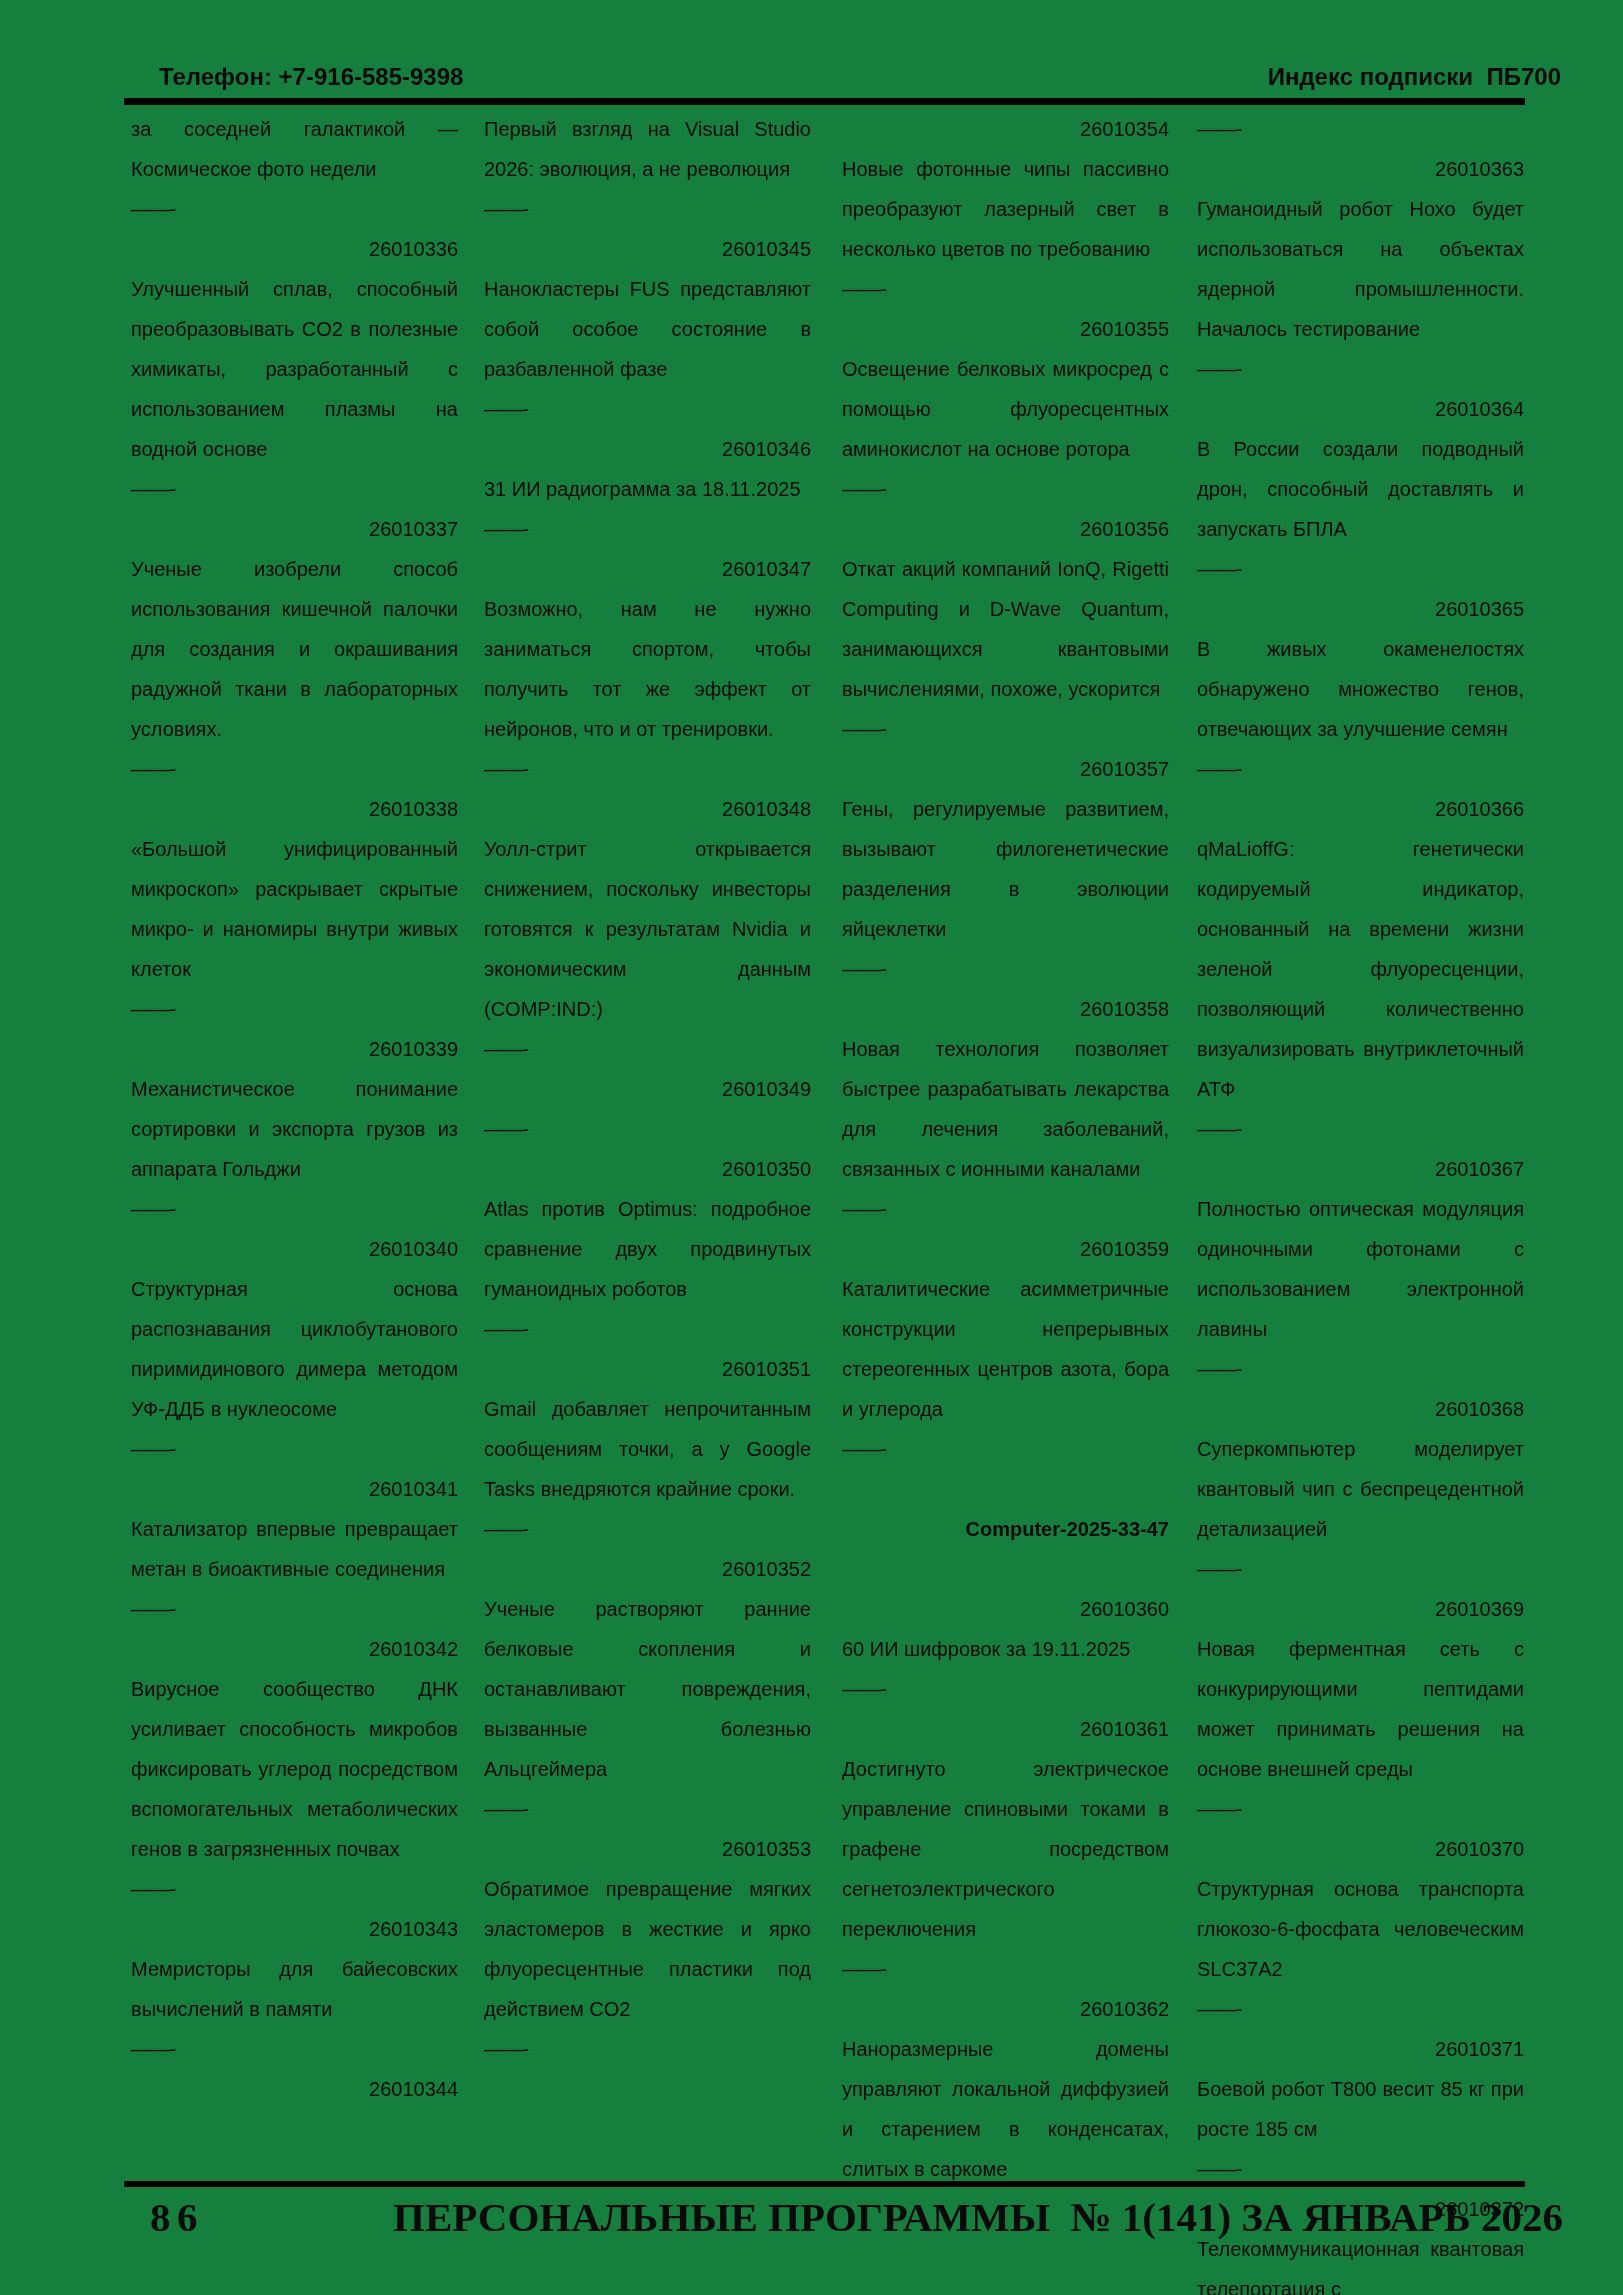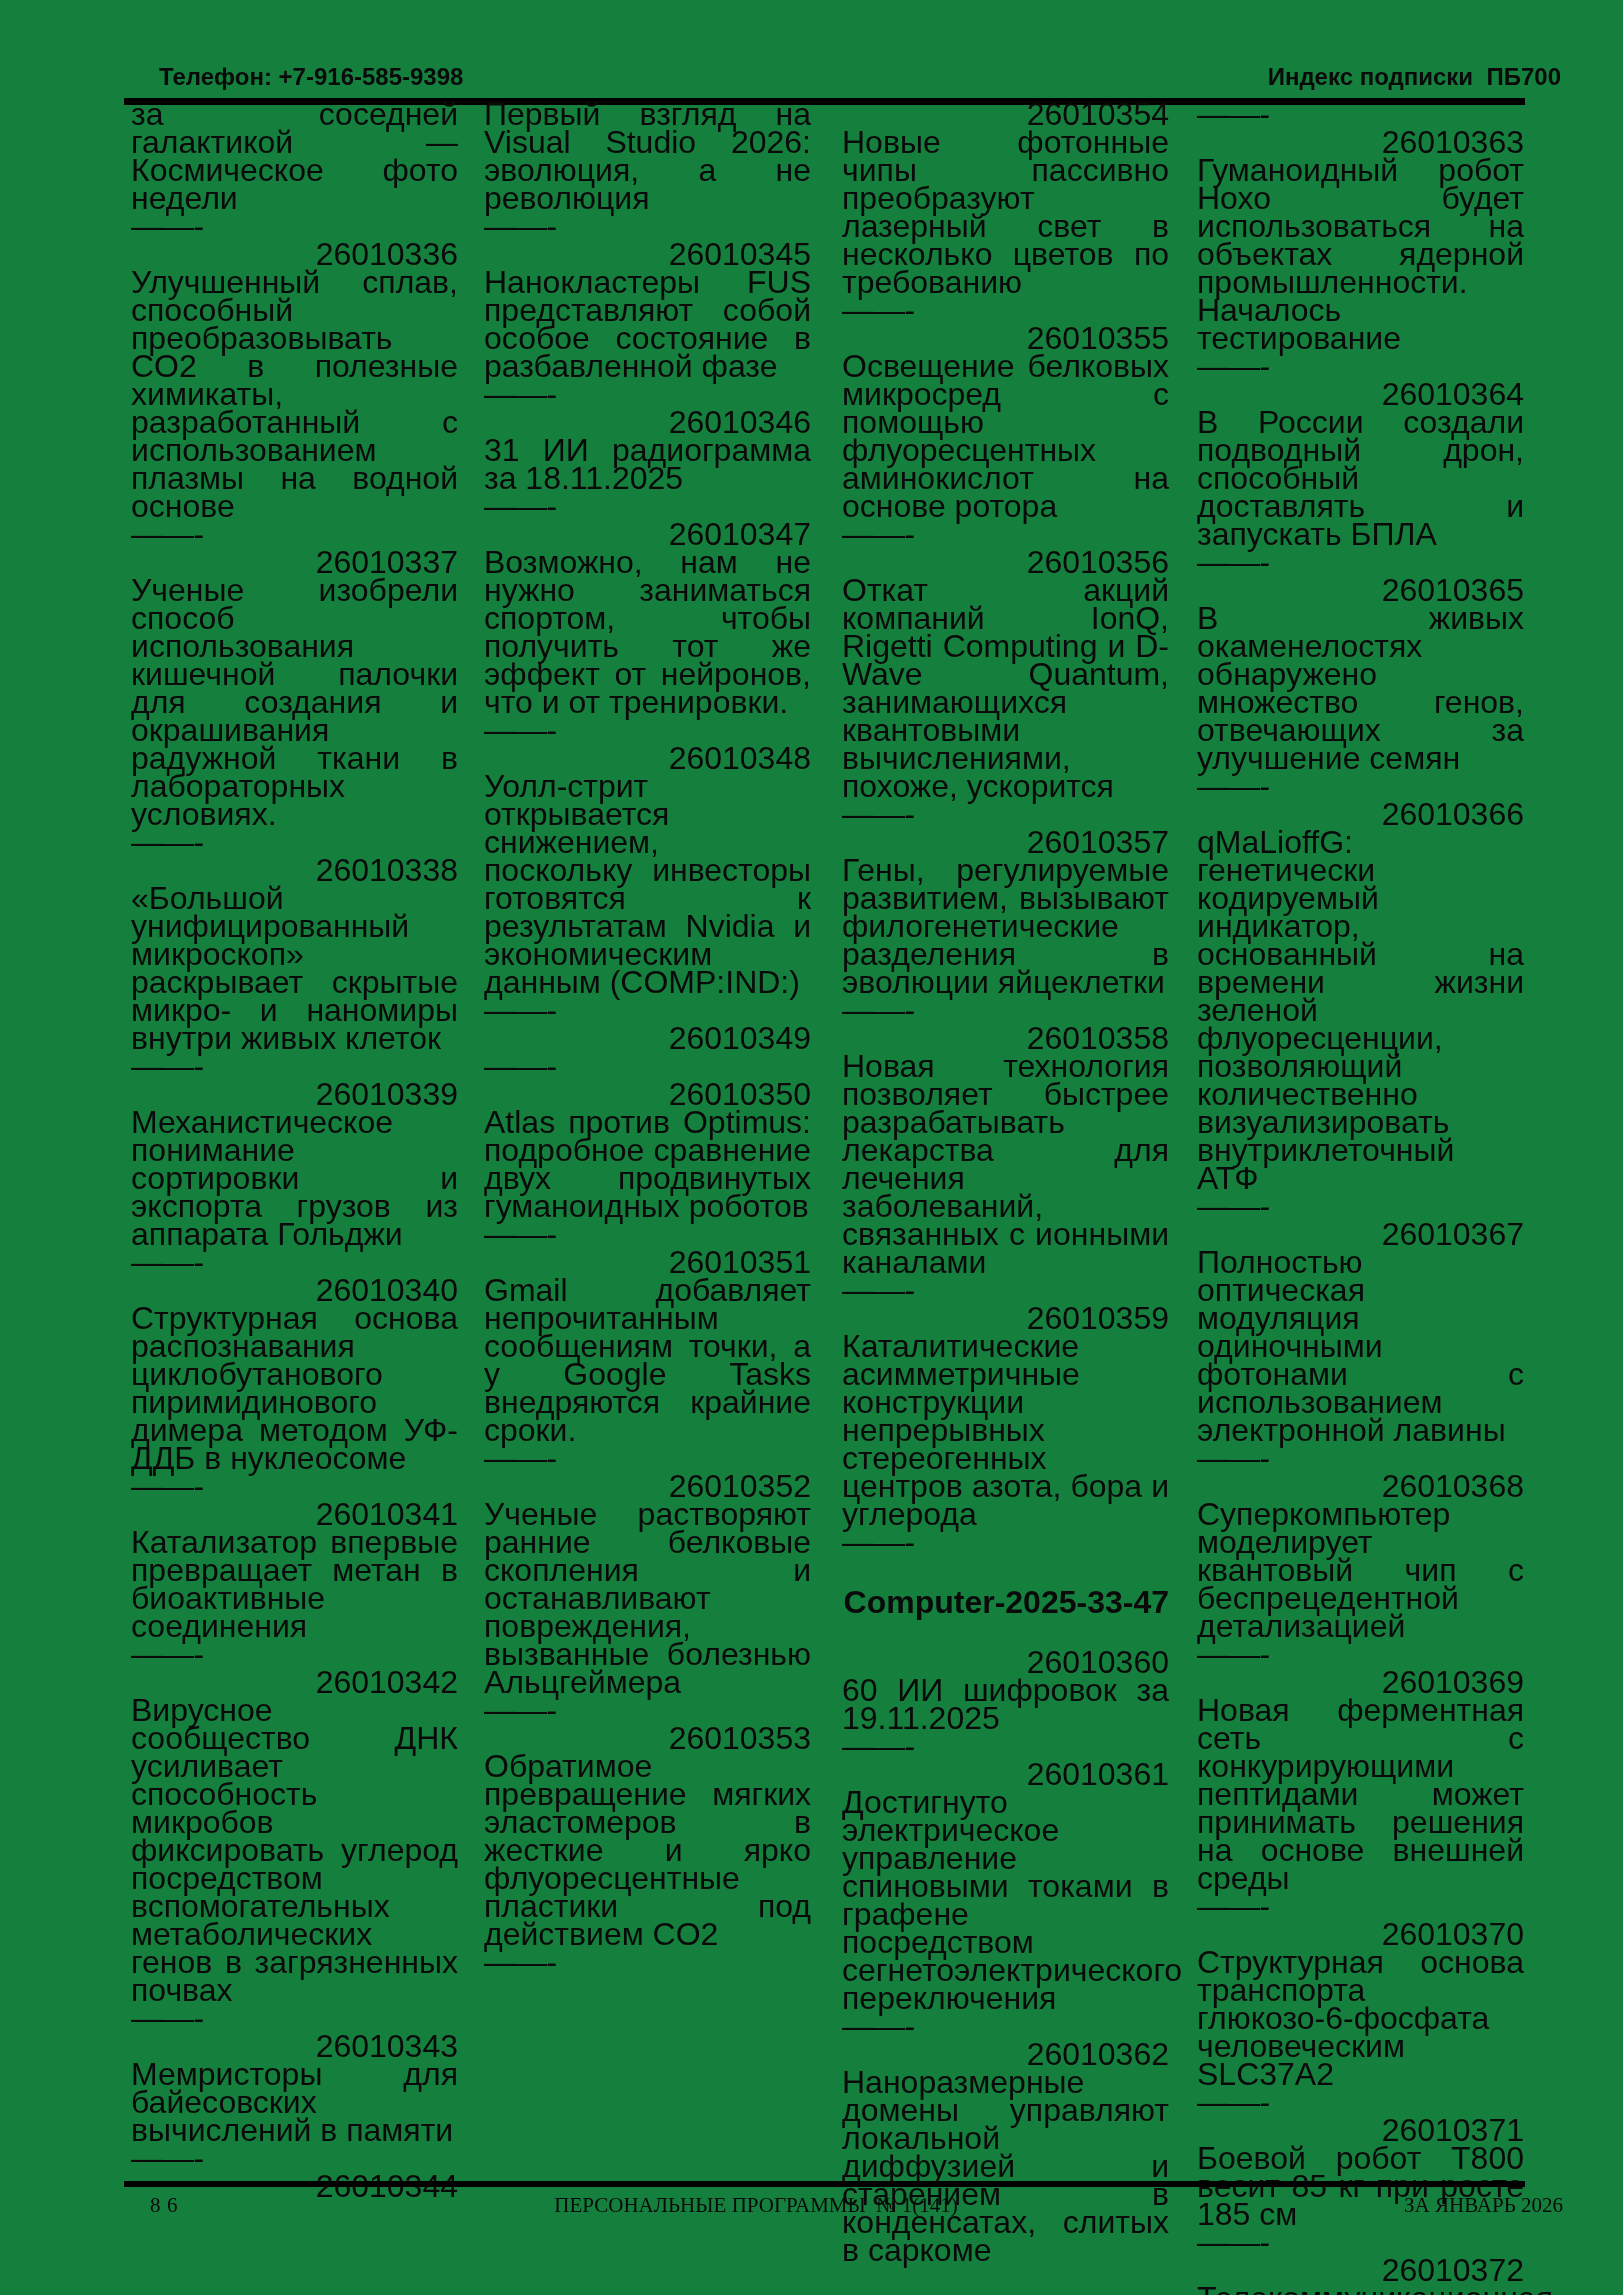--- a/index.html
+++ b/index.html
@@ -17,42 +17,42 @@
   }
   .hdr-right{
     position:absolute;right:62px;top:63px;
     font-size:24px;font-weight:bold;white-space:pre;
   }
   .hdr-rule{
     position:absolute;left:124px;top:98px;
     width:1401px;height:7.2px;background:#000;
   }
   .col{
-    position:absolute;top:100px;width:327px;
-    font-size:32px;line-height:28px;
+    position:absolute;top:109px;width:327px;
+    font-size:20px;line-height:40px;
     text-align:justify;
   }
   .col-1{left:131px;}
   .col-2{left:484px;}
   .col-3{left:842px;}
   .col-4{left:1197px;}
   .col p{margin:0;padding:0;}
   .txt{text-align:justify;text-align-last:left;-moz-text-align-last:left;}
   .num{text-align:right;}
   .sep{text-align:left;letter-spacing:-0.7px;}
   .head{font-weight:bold;text-align:right;}
   .gap{min-height:32px;}
   .ftr-rule{
     position:absolute;left:124px;top:2181px;
     width:1401px;height:5.9px;background:#000;
   }
   .ftr{
     position:absolute;top:2193px;
     font-family:"Liberation Serif",serif;
-    font-weight:normal;font-size:21px;white-space:pre;
+    font-weight:bold;font-size:41px;white-space:pre;
   }
   .ftr-page{left:150px;letter-spacing:6.5px;}
   .ftr-title{left:393px;width:726px;text-align:center;}
   .ftr-period{right:60px;}
 </style>
 </head>
 <body>
 
 <div class="page">
 

